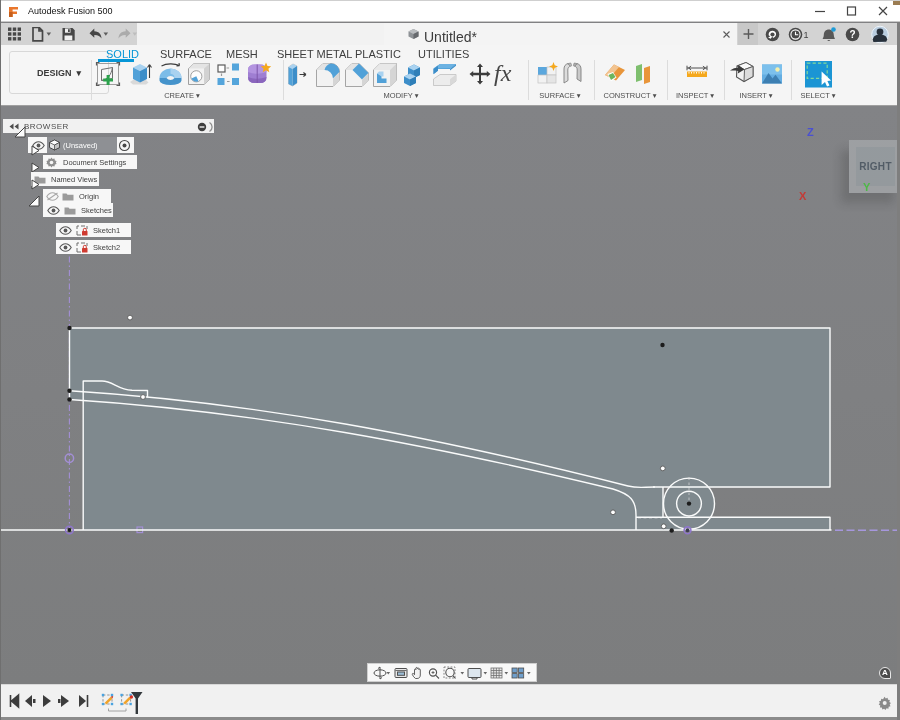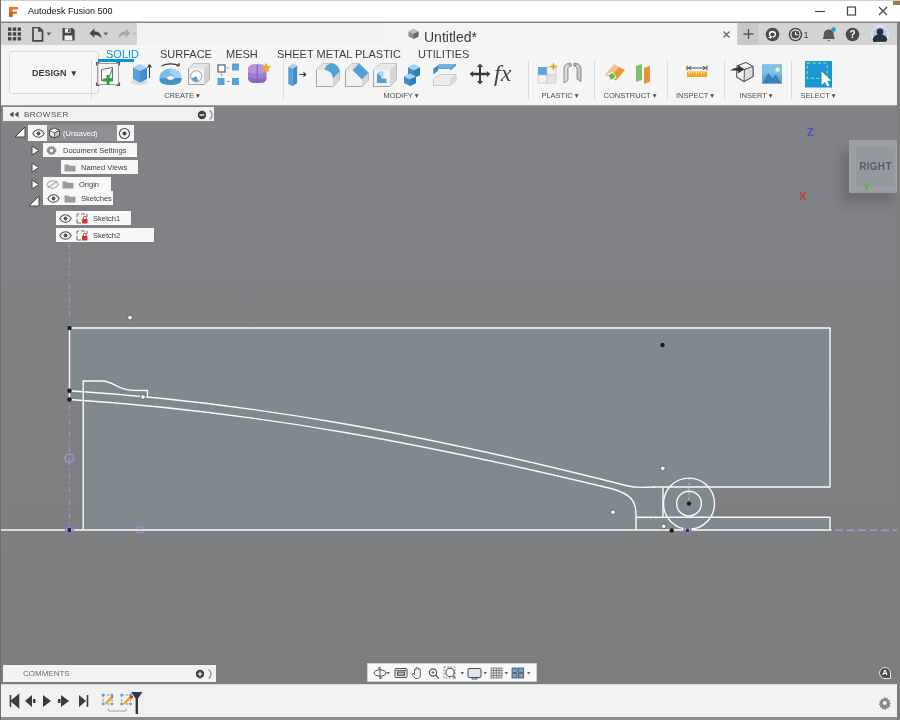--- a/index.html
+++ b/index.html
@@ -10,27 +10,27 @@
   #titlebar { position:absolute; left:0; top:0; width:900px; height:22px; background:#fff; border-top:1px solid #cfcfcf; border-bottom:1px solid #c9c9c9; }
   #titlebar .tt { position:absolute; left:28px; top:5px; font-size:9px; color:#111; }
   
   #qat { position:absolute; left:0; top:23px; width:900px; height:22px; background:#d3d3d3; }
   #qatgray { position:absolute; left:137px; top:0; width:600px; height:22px; background:#f2f2f2; }
   
   #ribbon { position:absolute; left:0; top:45px; width:900px; height:61px; background:#f5f5f5; border-bottom:1px solid #a0a0a0; }
   .rtab { position:absolute; top:3px; font-size:11px; color:#3d3d3d; }
   .glabel { position:absolute; top:46px; font-size:7.5px; color:#4d4d4d; white-space:nowrap; transform:translateX(-50%); }
   .gsep { position:absolute; top:15px; width:1px; height:40px; background:#dcdcdc; }
-  #designbtn { position:absolute; left:9px; top:6px; width:90px; height:43px; border:1px solid #d8d8d8; border-radius:3px; background:#f6f6f6; }
+  #designbtn { position:absolute; left:9px; top:6px; width:100px; height:43px; border:1px solid #d8d8d8; border-radius:3px; background:#f6f6f6; }
   #designbtn span { position:absolute; left:50%; top:50%; transform:translate(-50%,-50%); font-size:9px; font-weight:bold; color:#3a3a3a; white-space:nowrap; }
   .ticon { position:absolute; top:16px; }
   
   #canvas { position:absolute; left:0; top:106px; width:900px; height:578px; background:linear-gradient(#828386,#7c7d7e); overflow:hidden; border-left:1px solid #747476; }
   
-  .chip { position:absolute; background:#f7f7f7; }
+  .chip { position:absolute; background:#f7f7f7;margin-top:12px; }
   .btxt { font-size:7.5px; color:#3f3f3f; }
   
   #vcube { position:absolute; left:808px; top:34px; width:53px; height:53px; background:rgba(222,227,232,0.30); box-shadow:-8px 10px 9px rgba(40,40,40,0.20);margin-left:40px; }
   #vcubein { position:absolute; left:7px; top:7px; width:39px; height:39px; background:rgba(120,132,142,0.22); }
   #vcube .lbl { position:absolute; left:0; top:21px; width:53px; text-align:center; font-size:10px; font-weight:bold; color:#525c66; letter-spacing:0.3px; }
   
   #comments { position:absolute; left:2px; top:559px; width:213px; height:17px; background:#f2f2f2; }
   #navbar { position:absolute; left:366px; top:557px; width:170px; height:19px; background:#f8f8f8; border:1px solid #cfcfcf; }
   #timeline { position:absolute; left:0; top:684px; width:900px; height:36px; background:#f1f1f1; border-top:1px solid #d8d8d8; border-bottom:3px solid #8b8b8b; border-left:1px solid #a9a9a9; border-right:2px solid #8b8b8b;}
   #lborder { position:absolute; left:0; top:0; width:1px; height:720px; background:#6f6f6f; z-index:99; }
@@ -133,21 +133,21 @@
   <div class="gsep" style="left:91px"></div>
   <div class="gsep" style="left:283px"></div>
   <div class="gsep" style="left:528px"></div>
   <div class="gsep" style="left:594px"></div>
   <div class="gsep" style="left:667px"></div>
   <div class="gsep" style="left:724px"></div>
   <div class="gsep" style="left:791px"></div>
 
   <div class="glabel" style="left:182px">CREATE ▾</div>
   <div class="glabel" style="left:401px">MODIFY ▾</div>
-  <div class="glabel" style="left:560px">PLASTIC ▾</div>
+  <div class="glabel" style="left:560px">SURFACE ▾</div>
   <div class="glabel" style="left:630px">CONSTRUCT ▾</div>
   <div class="glabel" style="left:695px">INSPECT ▾</div>
   <div class="glabel" style="left:756px">INSERT ▾</div>
   <div class="glabel" style="left:818px">SELECT ▾</div>
 
   <svg class="ticon" style="left:95px" width="27" height="27" viewBox="0 0 27 27">
     <rect x="2.5" y="2.5" width="21" height="21" fill="none" stroke="#9d9d9d" stroke-width="1"></rect>
     <g stroke="#5a5a5a" stroke-width="1.2" fill="none">
       <path d="M1.5 4.5 V1.5 H4.5 M21.5 1.5 H24.5 V4.5 M24.5 21.5 V24.5 H21.5 M4.5 24.5 H1.5 V21.5"></path>
     </g>
@@ -392,21 +392,21 @@
     <svg class="abs" style="left:3px;top:2px" width="11" height="11" viewBox="0 0 11 11">
       <path d="M5.5 0.5 L6.6 2 L8.4 1.6 L8.9 3.4 L10.6 4 L9.9 5.5 L10.6 7 L8.9 7.6 L8.4 9.4 L6.6 9 L5.5 10.5 L4.4 9 L2.6 9.4 L2.1 7.6 L0.4 7 L1.1 5.5 L0.4 4 L2.1 3.4 L2.6 1.6 L4.4 2 Z" fill="#8f8f8f"></path>
       <circle cx="5.5" cy="5.5" r="1.8" fill="#f6f6f6"></circle>
     </svg>
     <div class="btxt abs" style="left:20px;top:2.5px">Document Settings</div>
   </div>
 
   <svg class="abs" style="left:30px;top:56px" width="9" height="11" viewBox="0 0 9 11">
     <path d="M1 1 L8 5.5 L1 10 Z" fill="#fdfdfd" stroke="#444" stroke-width="1"></path>
   </svg>
-  <div class="chip" style="left:60px;top:54px;width:77px;height:14px">
+  <div class="chip" style="left:30px;top:54px;width:68px;height:14px">
     <svg class="abs" style="left:3px;top:2.5px" width="12" height="9" viewBox="0 0 12 9">
       <path d="M0.5 1.5 H4.5 L5.5 2.8 H11.5 V8.5 H0.5 Z" fill="#9b9b9b"></path>
     </svg>
     <div class="btxt abs" style="left:20px;top:2.5px">Named Views</div>
   </div>
 
   <svg class="abs" style="left:30px;top:73px" width="9" height="11" viewBox="0 0 9 11">
     <path d="M1 1 L8 5.5 L1 10 Z" fill="#fdfdfd" stroke="#444" stroke-width="1"></path>
   </svg>
   <div class="chip" style="left:42px;top:71px;width:68px;height:14px">
@@ -440,41 +440,33 @@
       <circle cx="6.5" cy="4.5" r="1.9" fill="#585858"></circle>
     </svg>
     <svg class="abs" style="left:20px;top:1.5px" width="12" height="12" viewBox="0 0 12 12">
       <path d="M1 1 H3 M5 1 H9 M1 1 V4 M1 6 V10 M1 10 H5 M11 1 V4" stroke="#6f6f6f" stroke-width="1" fill="none"></path>
       <rect x="6" y="6" width="5.5" height="4.5" rx="0.6" fill="#cf3a30"></rect>
       <path d="M7.3 6 V4.8 a1.5 1.5 0 0 1 3 0 V6" stroke="#cf3a30" stroke-width="1" fill="none"></path>
     </svg>
     <div class="btxt abs" style="left:37px;top:2.5px">Sketch1</div>
   </div>
 
-  <div class="chip" style="left:55px;top:122px;width:98px;height:14px">
+  <div class="chip" style="left:55px;top:122px;width:75px;height:14px">
     <svg class="abs" style="left:3px;top:3px" width="13" height="9" viewBox="0 0 13 9">
       <path d="M0.8 4.5 C2.6 1.4 4.4 0.7 6.5 0.7 C8.6 0.7 10.4 1.4 12.2 4.5 C10.4 7.6 8.6 8.3 6.5 8.3 C4.4 8.3 2.6 7.6 0.8 4.5 Z" fill="none" stroke="#585858" stroke-width="1.1"></path>
       <circle cx="6.5" cy="4.5" r="1.9" fill="#585858"></circle>
     </svg>
     <svg class="abs" style="left:20px;top:1.5px" width="12" height="12" viewBox="0 0 12 12">
       <path d="M1 1 H3 M5 1 H9 M1 1 V4 M1 6 V10 M1 10 H5 M11 1 V4" stroke="#6f6f6f" stroke-width="1" fill="none"></path>
       <rect x="6" y="6" width="5.5" height="4.5" rx="0.6" fill="#cf3a30"></rect>
       <path d="M7.3 6 V4.8 a1.5 1.5 0 0 1 3 0 V6" stroke="#cf3a30" stroke-width="1" fill="none"></path>
     </svg>
     <div class="btxt abs" style="left:37px;top:2.5px">Sketch2</div>
   </div>
 
-  <div id="comments">
-    <div class="btxt abs" style="left:20px;top:4px;font-size:8px;color:#707070">COMMENTS</div>
-    <svg class="abs" style="left:192px;top:3.5px" width="18" height="10" viewBox="0 0 18 10">
-      <circle cx="5" cy="5" r="4.2" fill="#3f3f3f"></circle>
-      <path d="M2.8 5 H7.2 M5 2.8 V7.2" stroke="#fff" stroke-width="1.2"></path>
-      <path d="M13.5 0.5 A5.2 5.2 0 0 1 13.5 9.5" fill="none" stroke="#8f8f8f" stroke-width="1.3"></path>
-    </svg>
-  </div>
 
   <div id="navbar">
     <svg class="abs" style="left:4px;top:1px" width="162" height="16" viewBox="0 0 162 16">
       <g stroke="#4f4f4f" fill="none" stroke-width="1">
         <ellipse cx="8" cy="8" rx="6" ry="3.2"></ellipse>
         <path d="M8 2 V14 M8 2 l-2 1.5 M8 14 l2 -1.5"></path>
       </g>
       <path d="M14.5 7 l3.6 0 -1.8 2.6 z" fill="#666"></path>
       <g stroke="#4f4f4f" fill="#e8e8e8" stroke-width="1">
         <rect x="23" y="3.5" width="12" height="9" rx="1"></rect>

